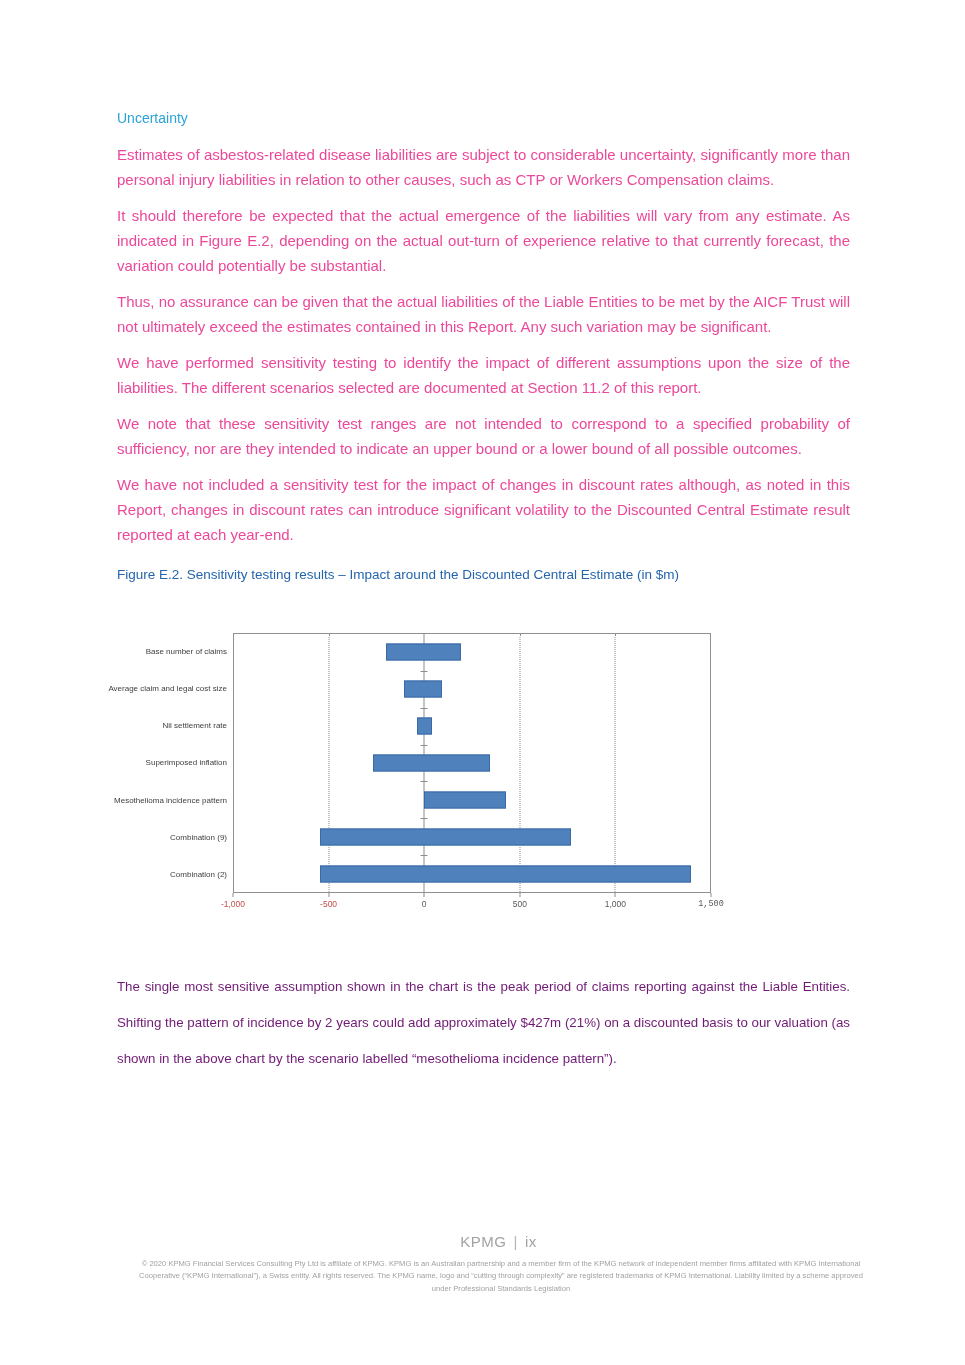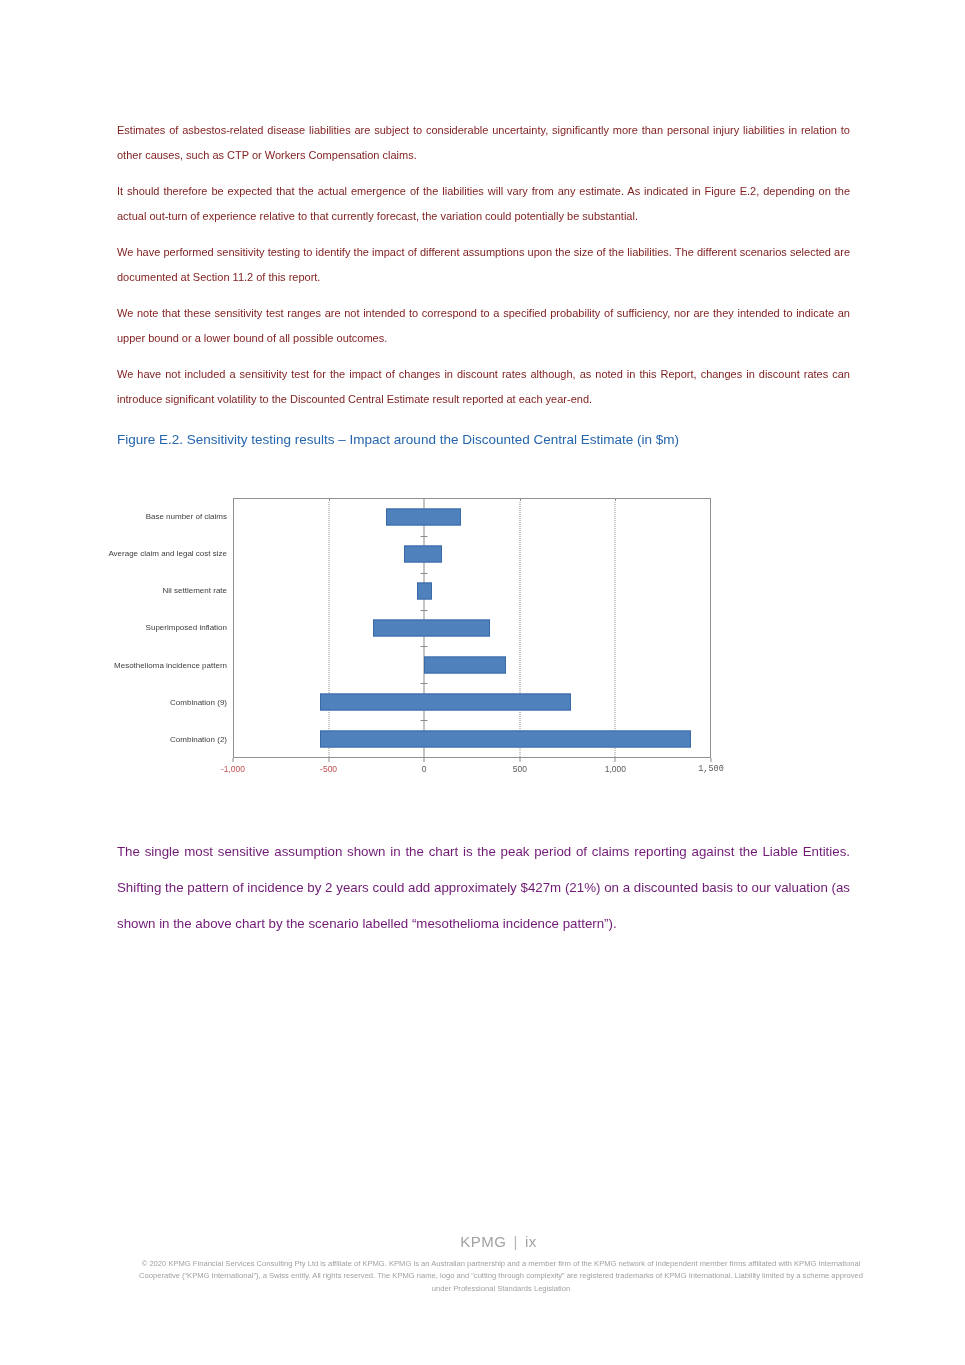--- a/index.html
+++ b/index.html
@@ -12,22 +12,22 @@
     overflow:hidden;
   }
   .content{
     position:absolute;left:117px;top:108px;width:733px;
   }
   .section-heading{
     font-size:14px;font-weight:400;color:#2ba3d8;
     margin:0 0 14px 0;line-height:20px;
   }
   .body-para{
-    font-size:11px;line-height:25px;margin:10px 0 11px 0;
-    text-align:justify;color:#7f1d1d;
+    font-size:15px;line-height:25px;margin:10px 0 11px 0;
+    text-align:justify;color:#ec4899;
   }
   .figure-caption{
     font-size:13.5px;color:#2565ae;margin:18px 0 7px 0;line-height:20px;
   }
   
   .figure{
     margin:48px 0 16px 28px;width:600px;
   }
   .figure-grid{
     display:grid;grid-template-columns:88px 478px;grid-template-rows:260px 18px;
@@ -85,23 +85,25 @@
     position:absolute;top:1258px;left:129px;width:744px;text-align:center;
     font-size:7.6px;line-height:12.4px;color:#a1a1a1;
   }
 </style>
 </head>
 <body>
 
 <div class="page">
   <div class="content">
 
+    <h2 class="section-heading">Uncertainty</h2>
 
     <p class="body-para">Estimates of asbestos-related disease liabilities are subject to considerable uncertainty, significantly more than personal injury liabilities in relation to other causes, such as CTP or Workers Compensation claims.</p>
     <p class="body-para">It should therefore be expected that the actual emergence of the liabilities will vary from any estimate. As indicated in Figure E.2, depending on the actual out-turn of experience relative to that currently forecast, the variation could potentially be substantial.</p>
+    <p class="body-para">Thus, no assurance can be given that the actual liabilities of the Liable Entities to be met by the AICF Trust will not ultimately exceed the estimates contained in this Report. Any such variation may be significant.</p>
     <p class="body-para">We have performed sensitivity testing to identify the impact of different assumptions upon the size of the liabilities. The different scenarios selected are documented at Section 11.2 of this report.</p>
     <p class="body-para">We note that these sensitivity test ranges are not intended to correspond to a specified probability of sufficiency, nor are they intended to indicate an upper bound or a lower bound of all possible outcomes.</p>
     <p class="body-para">We have not included a sensitivity test for the impact of changes in discount rates although, as noted in this Report, changes in discount rates can introduce significant volatility to the Discounted Central Estimate result reported at each year-end.</p>
 
     <p class="figure-caption">Figure E.2. Sensitivity testing results – Impact around the Discounted Central Estimate (in $m)</p>
 
     <div class="figure">
       <div class="figure-grid">
         <div class="cat-labels">
           <div class="cat-label">Base number of claims</div>

